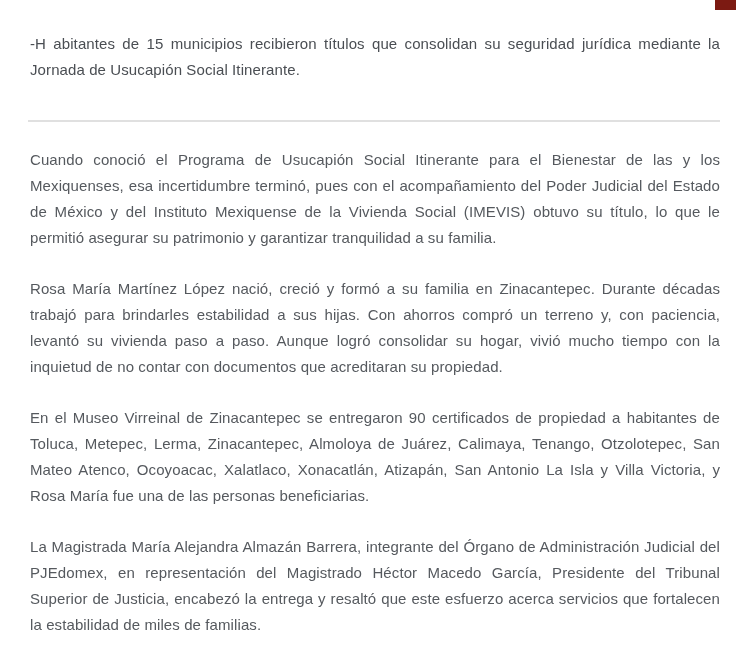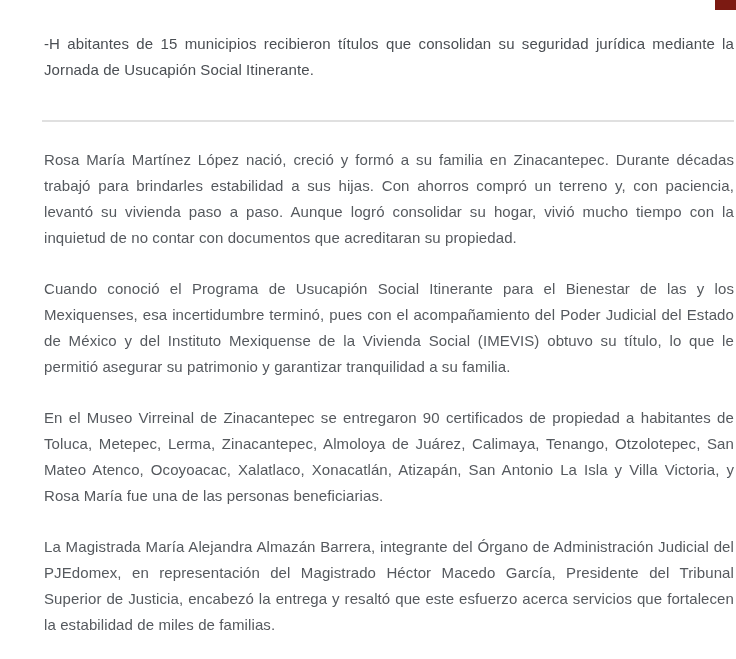--- a/index.html
+++ b/index.html
@@ -19,21 +19,21 @@
     position:absolute;
     top:0;
     right:0;
     width:21px;
     height:10px;
     background:var(--accent);
   }
   .article{
     position:absolute;
     top:0;
-    left:44px;
+    left:30px;
     width:690px;
   }
   .lead{
     margin-top:31px;
     font-size:15px;
     line-height:26px;
     color:var(--lead-text);
     text-align:justify;
     letter-spacing:.1px;
   }
@@ -59,20 +59,20 @@
 </head>
 <body>
 
 <div class="corner-accent"></div>
 
 <main class="article">
   <p class="lead">-H abitantes de 15 municipios recibieron títulos que consolidan su seguridad jurídica mediante la Jornada de Usucapión Social Itinerante.</p>
 
   <hr class="divider">
 
+  <p class="body-paragraph">Cuando conoció el Programa de Usucapión Social Itinerante para el Bienestar de las y los Mexiquenses, esa incertidumbre terminó, pues con el acompañamiento del Poder Judicial del Estado de México y del Instituto Mexiquense de la Vivienda Social (IMEVIS) obtuvo su título, lo que le permitió asegurar su patrimonio y garantizar tranquilidad a su familia.</p>
+
   <p class="body-paragraph">Rosa María Martínez López nació, creció y formó a su familia en Zinacantepec. Durante décadas trabajó para brindarles estabilidad a sus hijas. Con ahorros compró un terreno y, con paciencia, levantó su vivienda paso a paso. Aunque logró consolidar su hogar, vivió mucho tiempo con la inquietud de no contar con documentos que acreditaran su propiedad.</p>
-
-  <p class="body-paragraph">Cuando conoció el Programa de Usucapión Social Itinerante para el Bienestar de las y los Mexiquenses, esa incertidumbre terminó, pues con el acompañamiento del Poder Judicial del Estado de México y del Instituto Mexiquense de la Vivienda Social (IMEVIS) obtuvo su título, lo que le permitió asegurar su patrimonio y garantizar tranquilidad a su familia.</p>
 
   <p class="body-paragraph">En el Museo Virreinal de Zinacantepec se entregaron 90 certificados de propiedad a habitantes de Toluca, Metepec, Lerma, Zinacantepec, Almoloya de Juárez, Calimaya, Tenango, Otzolotepec, San Mateo Atenco, Ocoyoacac, Xalatlaco, Xonacatlán, Atizapán, San Antonio La Isla y Villa Victoria, y Rosa María fue una de las personas beneficiarias.</p>
 
   <p class="body-paragraph">La Magistrada María Alejandra Almazán Barrera, integrante del Órgano de Administración Judicial del PJEdomex, en representación del Magistrado Héctor Macedo García, Presidente del Tribunal Superior de Justicia, encabezó la entrega y resaltó que este esfuerzo acerca servicios que fortalecen la estabilidad de miles de familias.</p>
 </main>
 
 </body></html>

